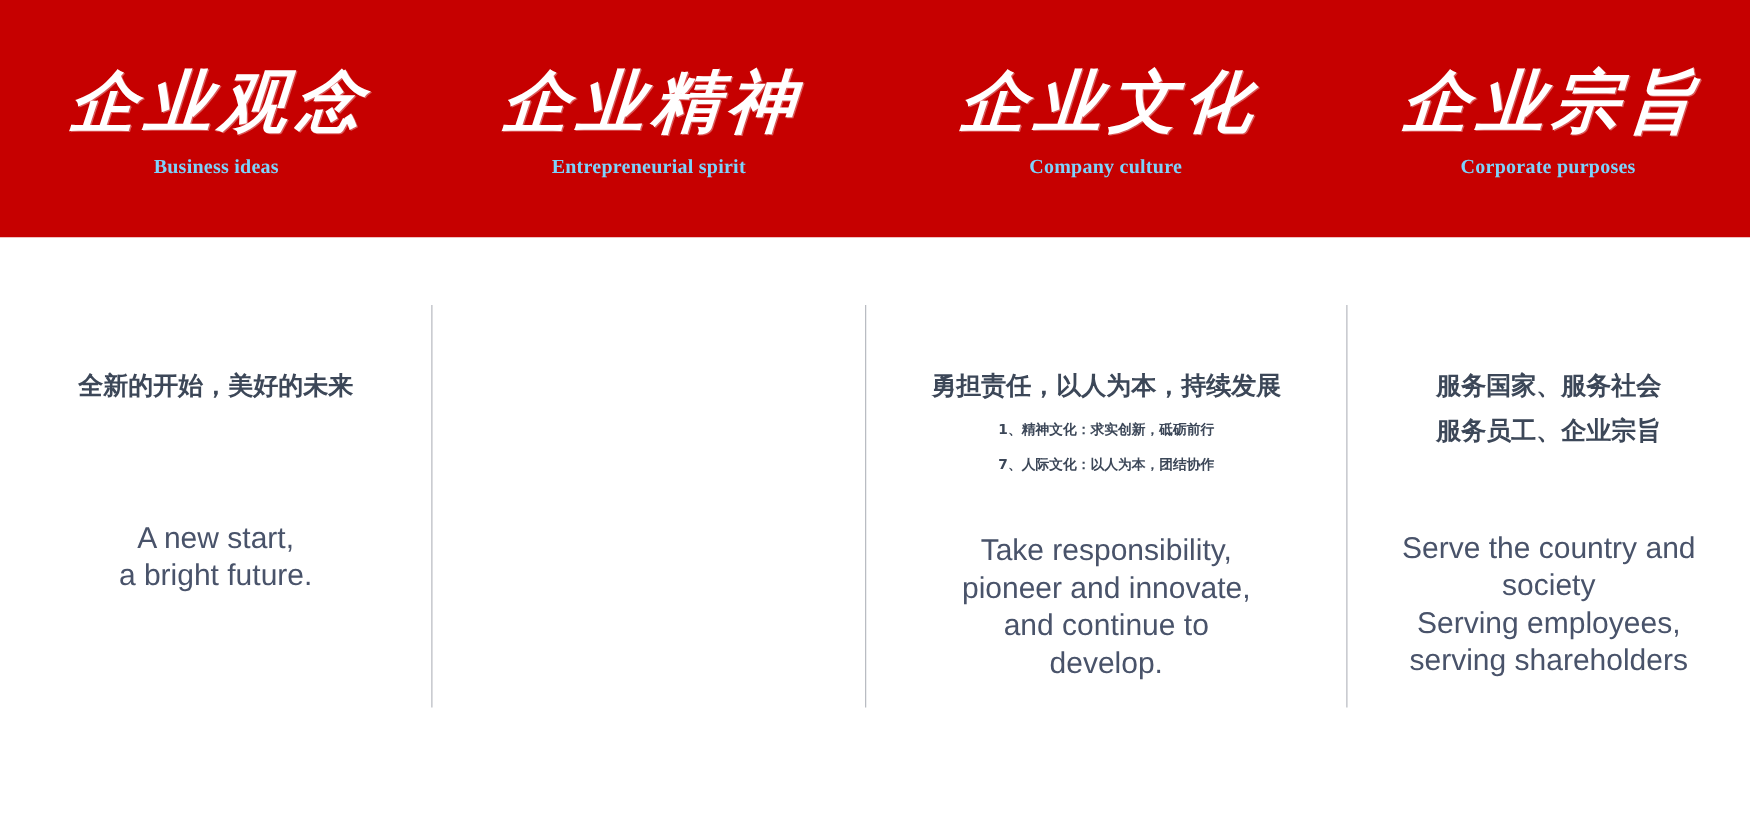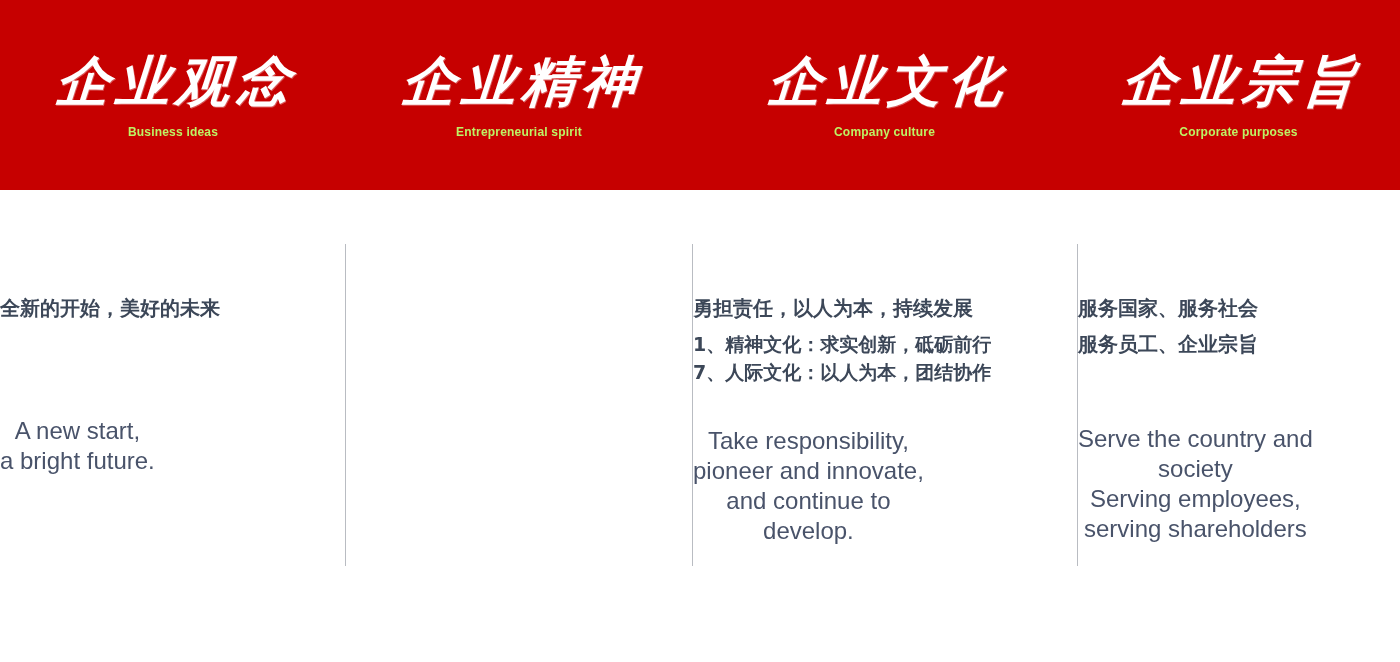--- a/index.html
+++ b/index.html
@@ -56,23 +56,23 @@
     font-weight: 700;
     letter-spacing: 6px;
     white-space: nowrap;
     font-style: italic;
     transform: skewX(-4deg);
     text-shadow: 1px 1px 0 rgba(255,255,255,0.35);
   }
 
   .en-subtitle {
     margin-top: 13px;
-    color: #bef264;
-    font-family: Liberation Sans, sans-serif;
-    font-size: 12px;
+    color: #7dd3fc;
+    font-family: Liberation Serif, serif;
+    font-size: 16px;
     font-weight: 700;
     letter-spacing: 0.2px;
     white-space: nowrap;
   }
 
   
   .header-col.c1 .cn-title { margin-left: 6px; }
   .header-col.c2 .cn-title { margin-left: 6px; }
   .header-col.c3 .cn-title { margin-left: 6px; }
   .header-col.c4 .cn-title { margin-left: 6px; }
@@ -97,21 +97,21 @@
   .divider.d1 { left: 345px; }
   .divider.d2 { left: 692px; }
   .divider.d3 { left: 1077px; }
 
   .body-col {
     position: absolute;
     top: 0;
     height: 472px;
     display: flex;
     flex-direction: column;
-    align-items: flex-start;
+    align-items: center;
   }
   .body-col.b1 { left: 0px;    width: 345px; }
   .body-col.b2 { left: 346px;  width: 346px; }
   .body-col.b3 { left: 693px;  width: 384px; }
   .body-col.b4 { left: 1078px; width: 322px; }
 
   .cn-headline {
     color: #3c4758;
     font-family: "DejaVu Sans", "Liberation Sans", sans-serif;
     font-size: 20px;
@@ -122,21 +122,21 @@
   }
 
   .sub-list {
     list-style: none;
     margin-top: 6px;
     text-align: left;
   }
   .sub-list li {
     color: #3c4758;
     font-family: "DejaVu Sans", "Liberation Sans", sans-serif;
-    font-size: 19px;
+    font-size: 11px;
     line-height: 28px;
     font-weight: 700;
     white-space: nowrap;
   }
 
   .en-body {
     color: #49536a;
     font-family: "Liberation Sans", "DejaVu Sans", sans-serif;
     font-size: 24px;
     line-height: 30px;

